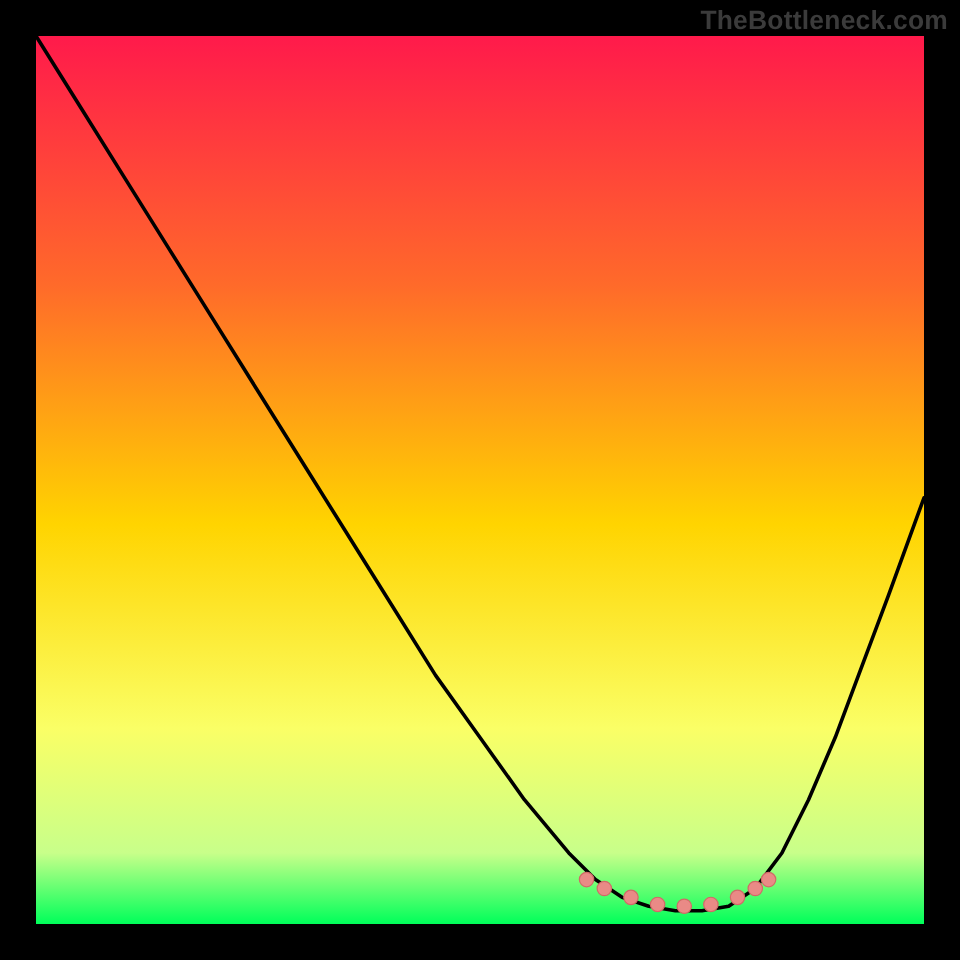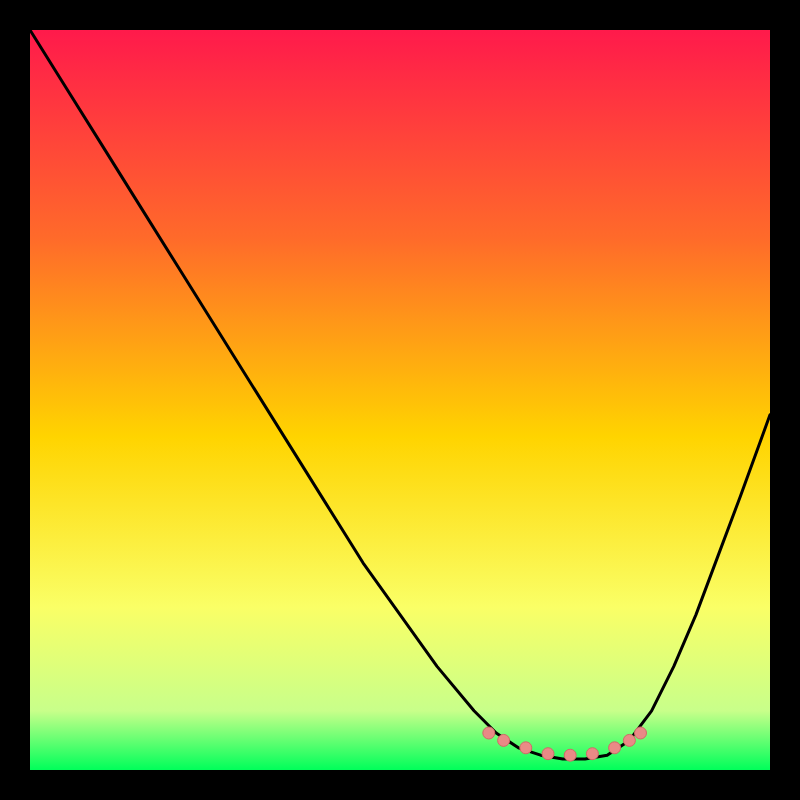--- a/index.html
+++ b/index.html
@@ -29,20 +29,21 @@
     user-select: none;
   }
   svg {
     display: block;
   }
 </style>
 </head>
 <body>
 <div class="frame">
 
+<div class="watermark">TheBottleneck.com</div>
 
 <svg id="chart-svg" width="800" height="800" viewBox="0 0 800 800">
   <defs>
     <linearGradient id="bg-grad" x1="0" y1="0" x2="0" y2="1">
       <stop id="g0" offset="0%" stop-color="#ff1a4b"></stop>
       <stop id="g1" offset="28%" stop-color="#ff6a2a"></stop>
       <stop id="g2" offset="55%" stop-color="#ffd400"></stop>
       <stop id="g3" offset="78%" stop-color="#faff66"></stop>
       <stop id="g4" offset="92%" stop-color="#c8ff8a"></stop>
       <stop id="g5" offset="100%" stop-color="#00ff5a"></stop>

